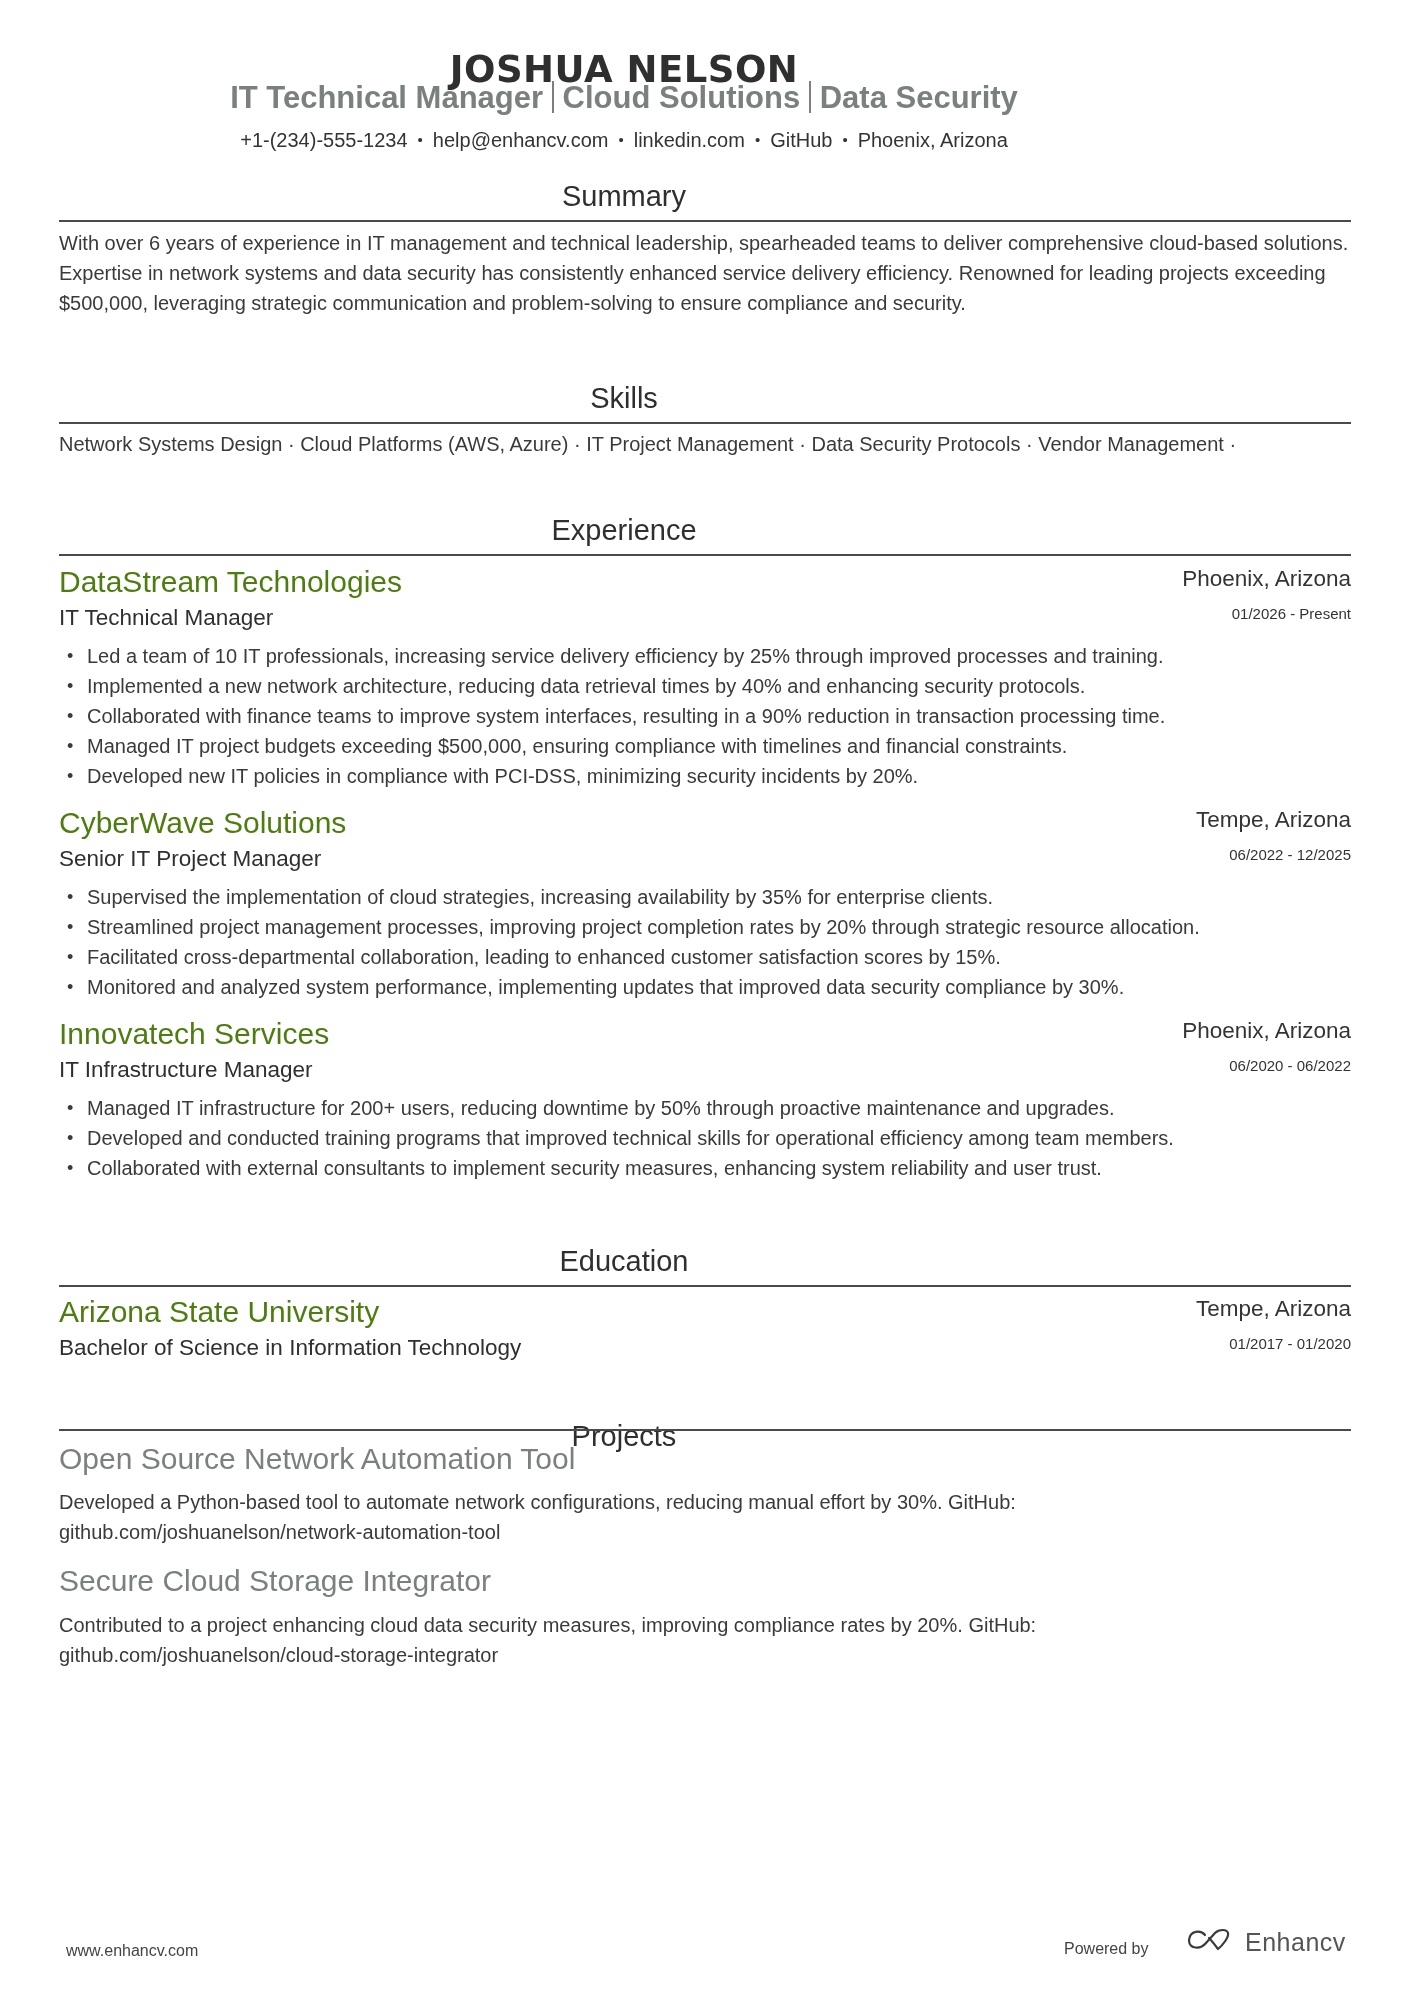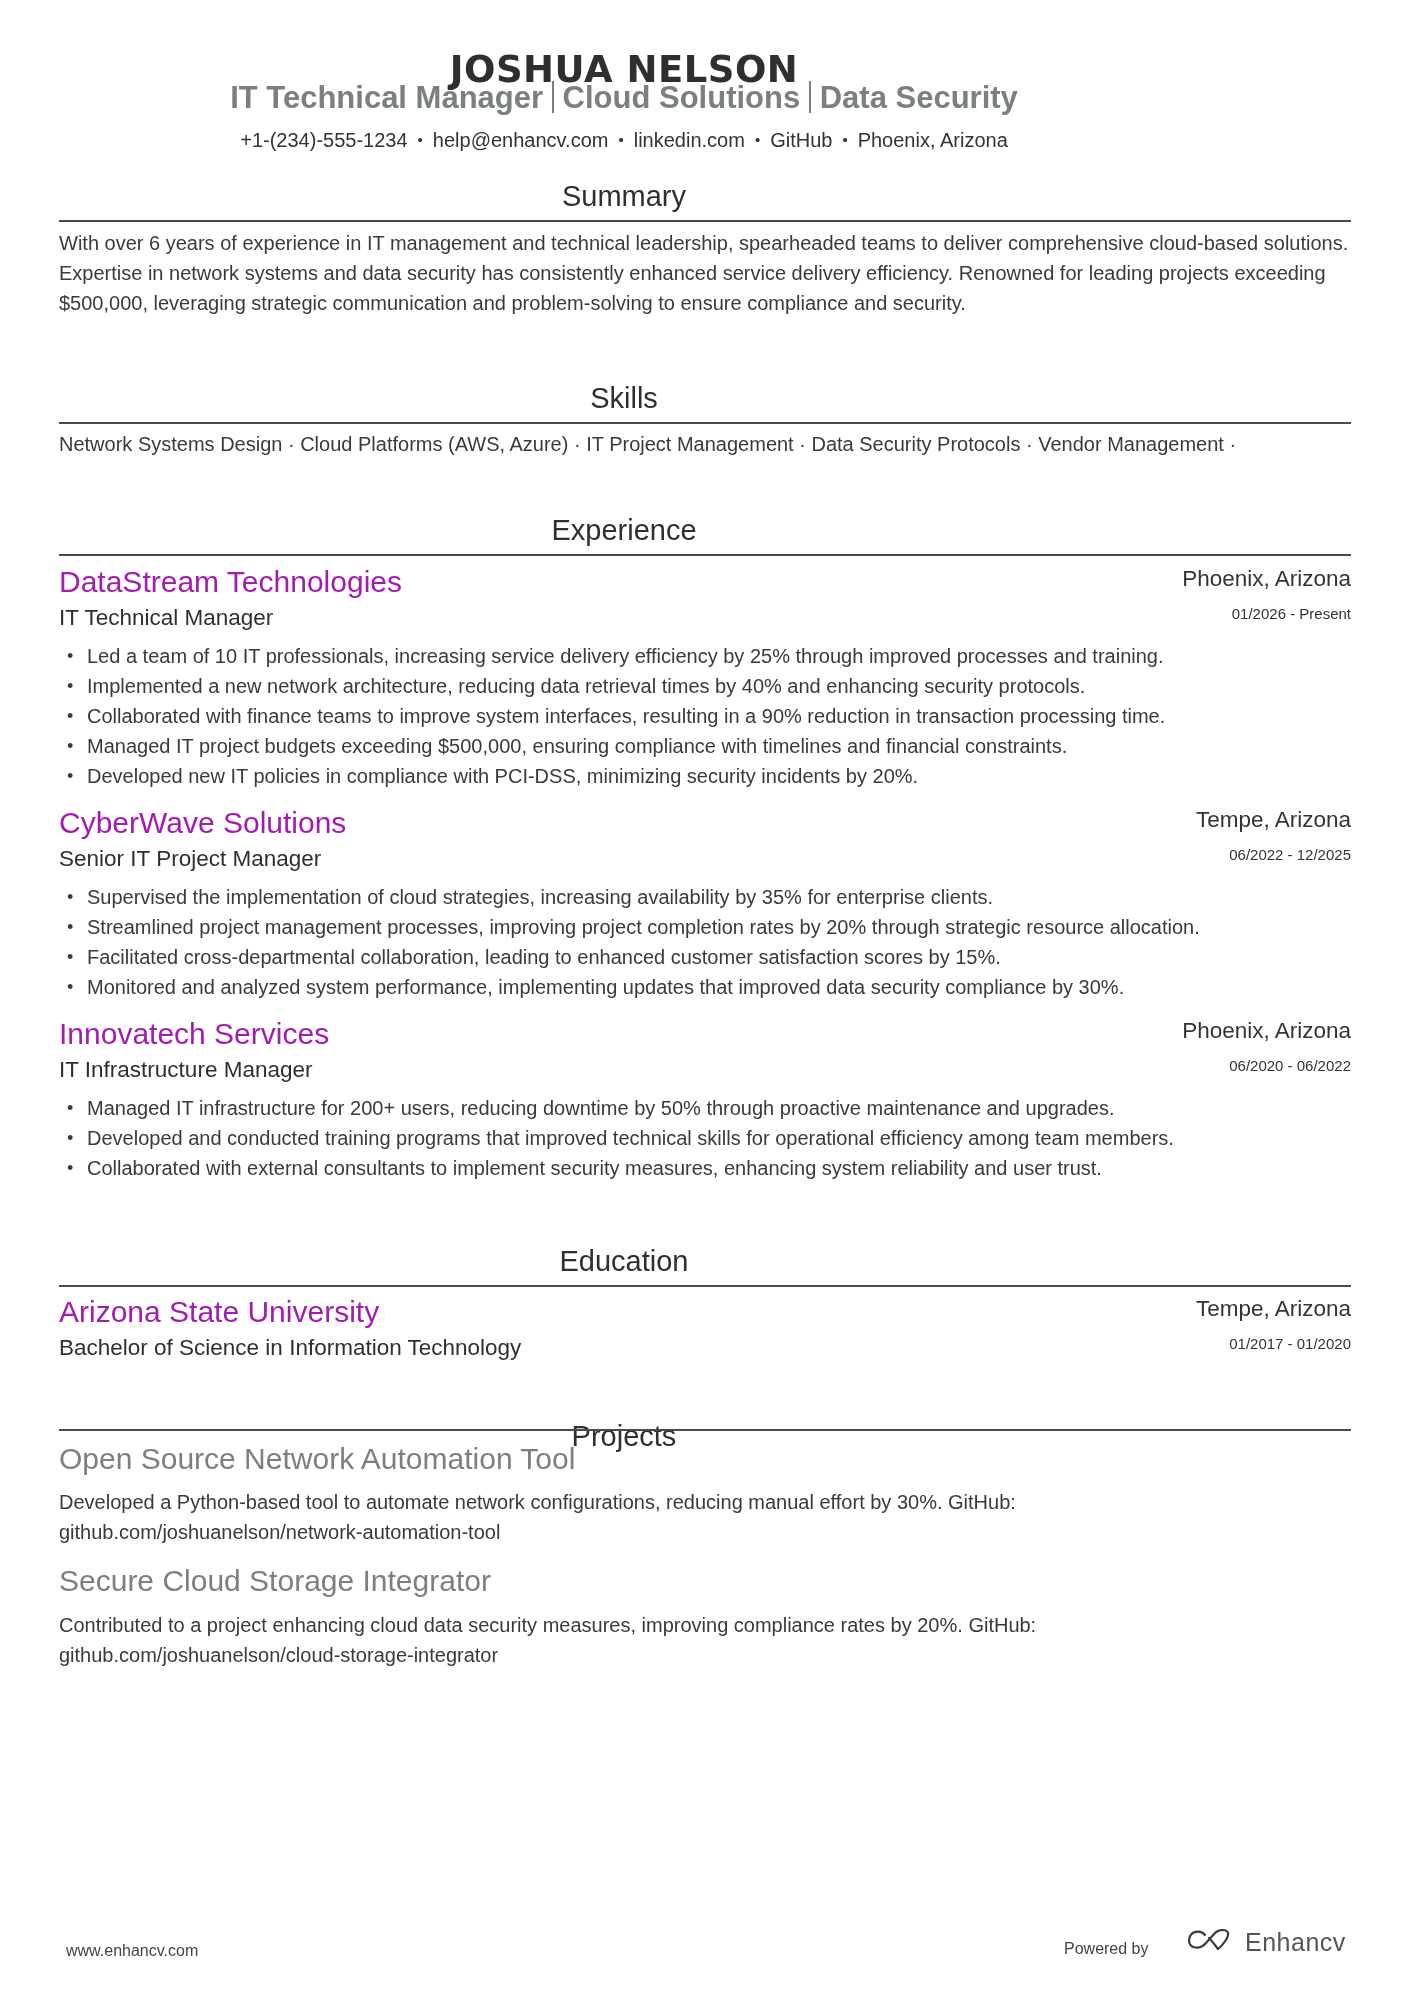--- a/index.html
+++ b/index.html
@@ -8,21 +8,21 @@
   .abs { position: absolute; white-space: nowrap; }
   .center { left: 0; width: 1248px; text-align: center; }
   .name { top: 48px; font-size: 37px; font-weight: 700; letter-spacing: 0.5px; color: #2f2f2f; font-family: "DejaVu Sans", sans-serif; }
   .headline { top: 80px; font-size: 31px; color: #7a807e; font-weight: bold; }
   .headline .sep { display: inline-block; width: 1.5px; height: 32px; background: #7a807e; vertical-align: -5px; margin: 0 9px; }
   .contacts { top: 129px; font-size: 20px; color: #333; }
   .contacts .dot { margin: 0 10px; font-size: 15px; vertical-align: 2px; }
   .sec-title { font-size: 29px; color: #2f2f2f; }
   .divider { position: absolute; left: 59px; width: 1292px; height: 2px; background: #4a4a4a; }
   .body-text { left: 59px; width: 1292px; font-size: 20px; line-height: 30px; color: #3a3a3a; white-space: normal; }
-  .org { left: 59px; font-size: 30px; color: #a21caf; }
+  .org { left: 59px; font-size: 30px; color: #4d7c0f; }
   .role { left: 59px; font-size: 22.5px; color: #2f2f2f; }
   .right { right: 59px; text-align: right; }
   .loc { font-size: 22.5px; color: #333; }
   .date { font-size: 15px; color: #333; }
   ul.bullets { position: absolute; left: 59px; margin: 0; padding: 0; list-style: none; width: 1292px; }
   ul.bullets li { position: relative; padding-left: 28px; font-size: 20px; line-height: 30px; color: #3a3a3a; white-space: nowrap; }
   ul.bullets li::before { content: "\2022"; position: absolute; left: 8px; top: 0; font-size: 18px; color: #3a3a3a; }
   .skills { left: 59px; width: 1292px; font-size: 20px; line-height: 25px; color: #3a3a3a; white-space: normal; }
   .proj-title { left: 59px; font-size: 30px; color: #7a807e; }
   .footer-url { left: 66px; top: 1942px; font-size: 16px; color: #444; }

